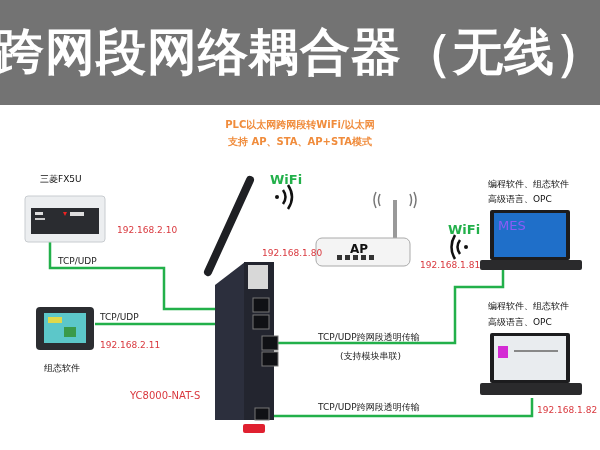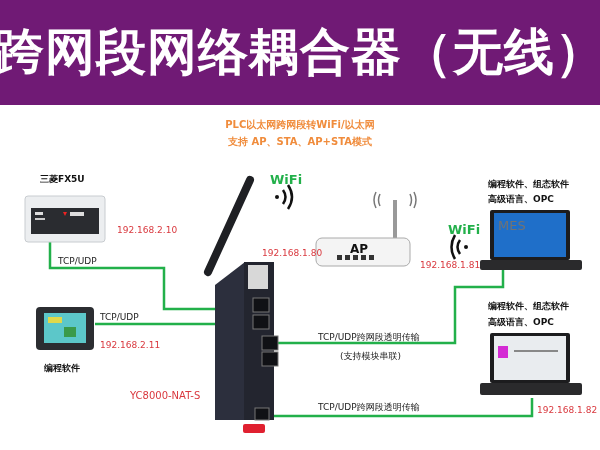--- a/index.html
+++ b/index.html
@@ -1,23 +1,23 @@
 <!DOCTYPE html>
 <html><head>
 <meta charset="utf-8">
 <style>
   html, body { margin:0; padding:0; }
   body { width:600px; height:450px; position:relative; overflow:hidden; background:#ffffff; font-family:"DejaVu Sans", sans-serif; }
-  .banner { position:absolute; left:0; top:0; width:600px; height:105px; background:#701a75; display:flex; align-items:center; justify-content:center; }
+  .banner { position:absolute; left:0; top:0; width:600px; height:105px; background:#737373; display:flex; align-items:center; justify-content:center; }
   .banner-title { color:#ffffff; font-size:50px; font-weight:bold; letter-spacing:1px; white-space:nowrap; }
   .abs { position:absolute; white-space:nowrap; }
   .subtitle { color:#f08c3c; font-size:10px; font-weight:bold; text-align:center; left:200px; width:200px; }
   .ip { color:#d9383e; font-size:9px; }
   .lbl { color:#222; font-size:9px; }
-  .lbl-bold { color:#111; font-size:9px; font-weight:bold; }
+  .lbl-bold { color:#111; font-size:9px; font-weight:normal; }
   .wifi-lbl { color:#22b04a; font-size:13px; font-weight:bold; }
   .model { color:#d9383e; font-size:10px; }
   svg.diagram { position:absolute; left:0; top:0; }
 </style>
 </head>
 <body>
 
 <div class="banner">
   <span class="banner-title">跨网段网络耦合器（无线）</span>
 </div>
@@ -101,33 +101,33 @@
     <rect x="480" y="383" width="102" height="12" rx="2" fill="#2a2a2c"></rect>
   </g>
 </svg>
 
 <div class="abs lbl-bold" style="left:40px;top:173px;">三菱FX5U</div>
 <div class="abs ip" style="left:117px;top:225px;">192.168.2.10</div>
 <div class="abs lbl" style="left:58px;top:256px;">TCP/UDP</div>
 
 <div class="abs lbl" style="left:100px;top:312px;">TCP/UDP</div>
 <div class="abs ip" style="left:100px;top:340px;">192.168.2.11</div>
-<div class="abs lbl-bold" style="left:44px;top:362px;">编程软件</div>
+<div class="abs lbl-bold" style="left:44px;top:362px;">组态软件</div>
 
 <div class="abs model" style="left:130px;top:390px;">YC8000-NAT-S</div>
 <div class="abs wifi-lbl" style="left:270px;top:172px;">WiFi</div>
 <div class="abs ip" style="left:262px;top:220px;margin-top:28px;">192.168.1.80</div>
 
 <div class="abs" style="left:350px;top:242px;font-size:12px;font-weight:bold;color:#111;">AP</div>
 
 <div class="abs wifi-lbl" style="left:448px;top:222px;">WiFi</div>
 <div class="abs ip" style="left:420px;top:260px;">192.168.1.81</div>
 <div class="abs lbl-bold" style="left:488px;top:178px;">编程软件、组态软件</div>
 <div class="abs lbl-bold" style="left:488px;top:193px;">高级语言、OPC</div>
-<div class="abs" style="left:498px;top:218px;color:#737373;font-size:13px;">MES</div>
+<div class="abs" style="left:498px;top:218px;color:#8b5cf6;font-size:13px;">MES</div>
 
 <div class="abs lbl-bold" style="left:488px;top:300px;">编程软件、组态软件</div>
 <div class="abs lbl-bold" style="left:488px;top:316px;">高级语言、OPC</div>
 <div class="abs ip" style="left:537px;top:405px;">192.168.1.82</div>
 
 <div class="abs lbl" style="left:318px;top:331px;">TCP/UDP跨网段透明传输</div>
 <div class="abs lbl" style="left:340px;top:350px;">(支持模块串联)</div>
 <div class="abs lbl" style="left:318px;top:401px;">TCP/UDP跨网段透明传输</div>
 
 </body></html>

